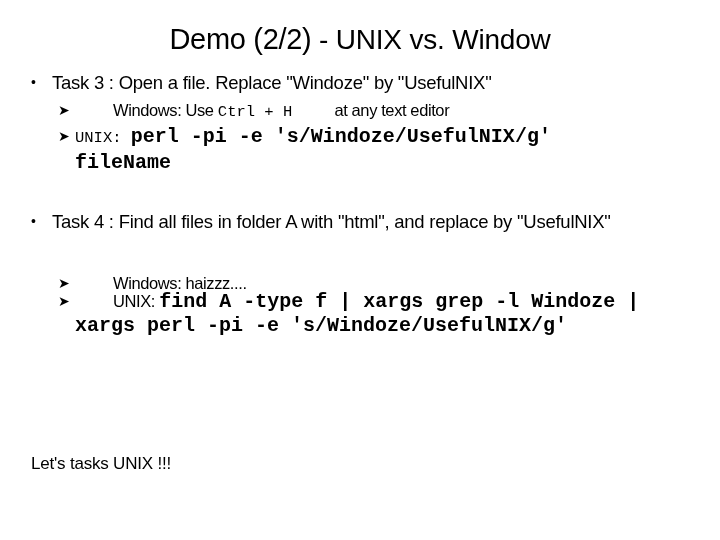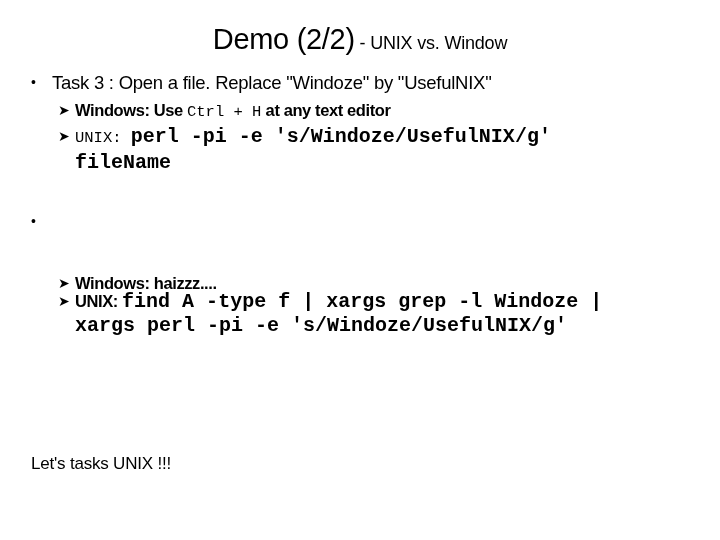--- a/index.html
+++ b/index.html
@@ -30,21 +30,21 @@
     width: 720px;
     text-align: center;
     white-space: nowrap;
   }
   .title-main {
     font-size: 29px;
     line-height: 34px;
     letter-spacing: -0.3px;
   }
   .title-sub {
-    font-size: 18px;
+    font-size: 28px;
     letter-spacing: -0.2px;
   }
 
   
   .block {
     position: absolute;
     left: 0;
     width: 720px;
   }
 
@@ -76,21 +76,22 @@
   }
   .l2 .arrow {
     position: absolute;
     left: 58px;
     top: 0;
     font-size: 14px;
     line-height: 23px;
     font-weight: normal;
   }
   .l2 .label {
-    font-weight: bold;
+    font-weight: normal;
+    margin-left: 38px;
   }
 
   .mono-light {
     font-family: "Liberation Mono", "DejaVu Sans Mono", monospace;
     font-weight: normal;
     font-size: 15.5px;
     letter-spacing: 0;
   }
   .mono-bold {
     font-family: "Liberation Mono", "DejaVu Sans Mono", monospace;
@@ -164,20 +165,21 @@
       <span class="mono-light">UNIX: </span><span class="mono-bold">  perl  -pi  -e  's/Windoze/UsefulNIX/g'</span>
     </div>
     <div class="l2 cont">
       <span class="mono-bold">fileName</span>
     </div>
   </div>
 
   <div class="block" id="task4">
     <div class="l1">
       <span class="bullet">•</span>
+      <span>Task 4 : Find all files in folder A with "html", and replace by "UsefulNIX"</span>
     </div>
   </div>
 
   <div class="block" id="task4-win">
     <div class="l2">
       <span class="arrow">➤</span>
       <span class="label">Windows: haizzz....</span>
     </div>
   </div>
 

